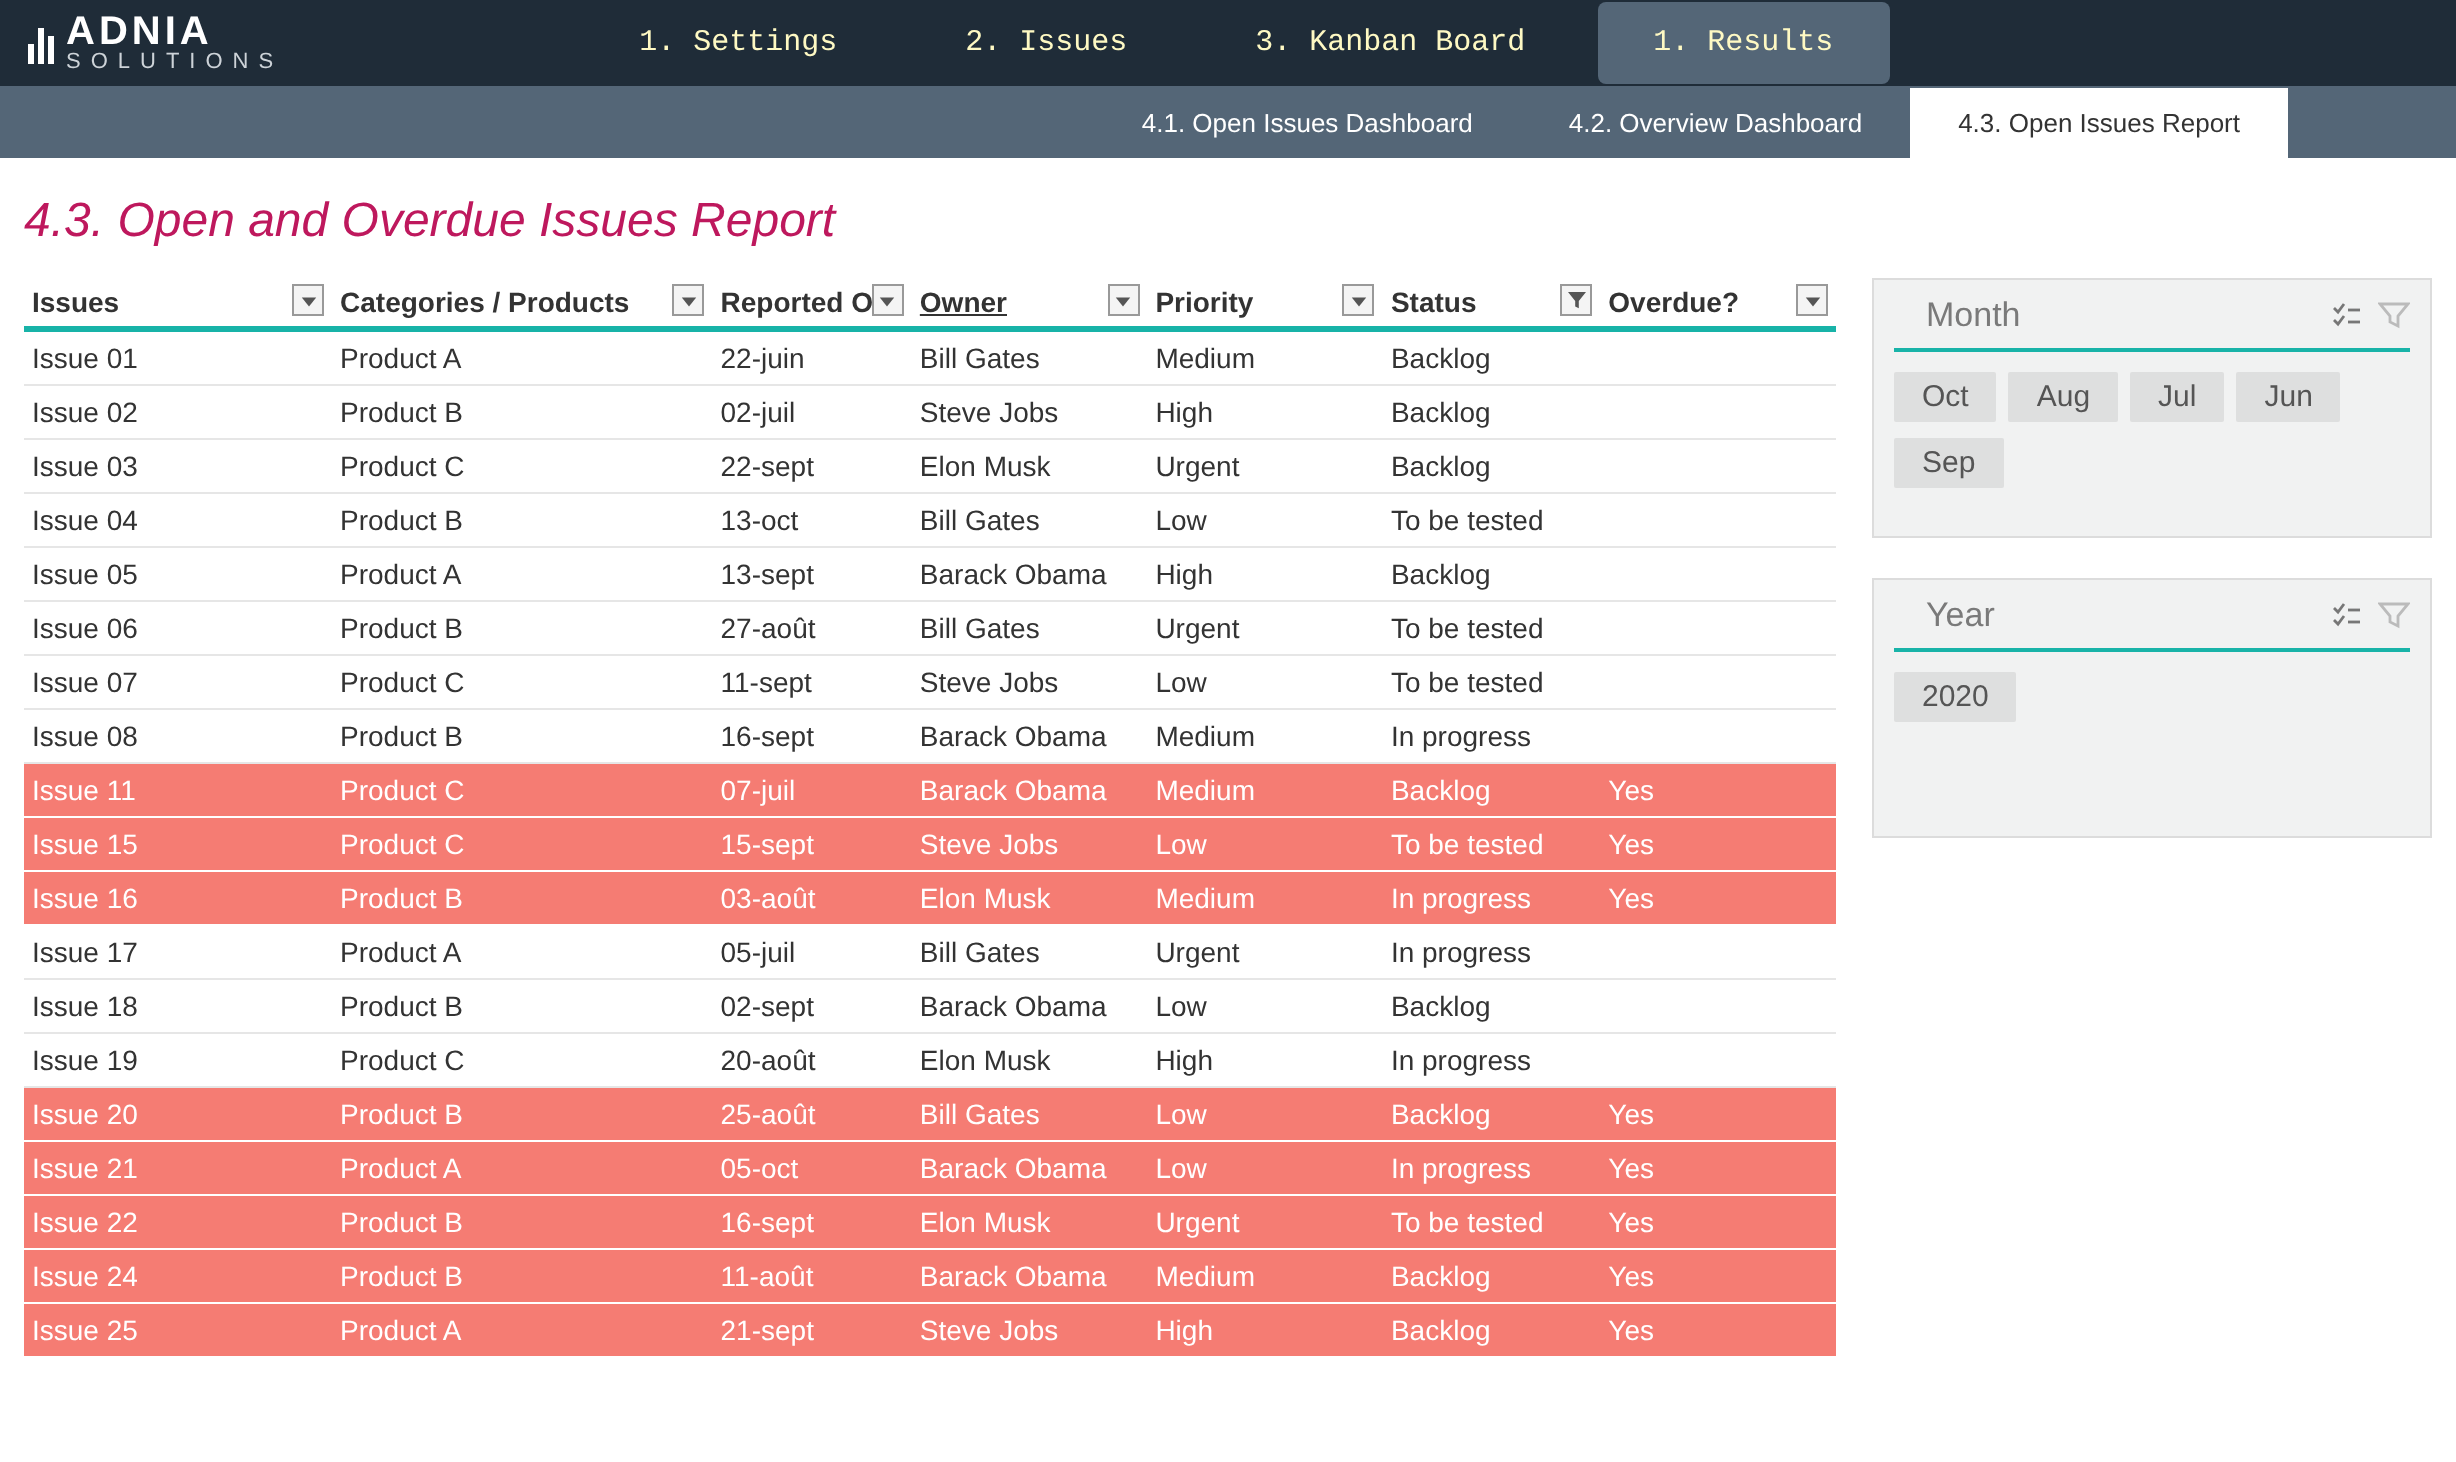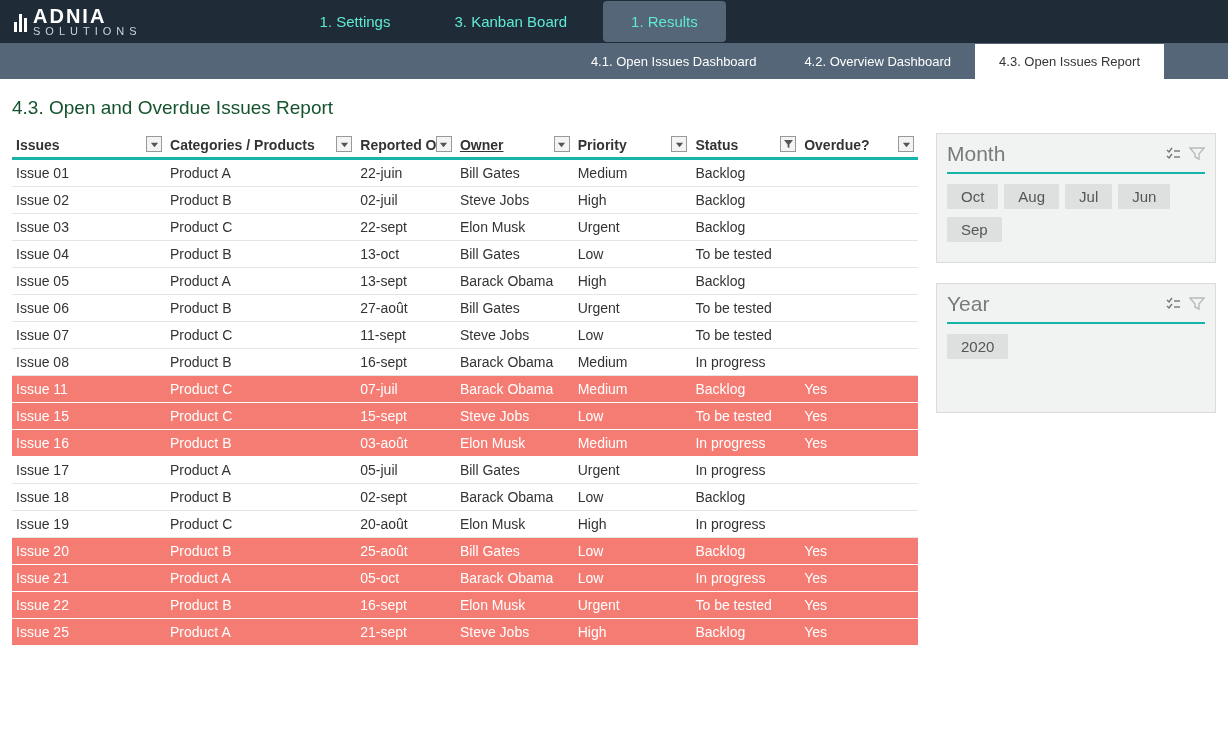--- a/index.html
+++ b/index.html
@@ -7,42 +7,42 @@
 
   .topbar { background: #1f2c38; height: 43px; display: flex; align-items: center; }
   .logo { display: flex; align-items: center; padding-left: 14px; }
   .logo-bars { display: flex; gap: 2px; align-items: flex-end; height: 20px; margin-right: 6px; }
   .logo-bars span { width: 3px; background: #fff; display: block; }
   .logo-bars span:nth-child(1){height:10px;} .logo-bars span:nth-child(2){height:18px;} .logo-bars span:nth-child(3){height:14px;}
   .logo-text { color:#fff; display:flex; flex-direction:column; line-height:1; }
   .logo-text .brand { font-weight:bold; font-size:20px; letter-spacing:2px; }
   .logo-text .sub { font-size:11px; letter-spacing:5px; color:#cdd3d8; }
   .nav { display:flex; margin-left:150px; gap:8px; }
-  .nav-item { color:#5eead4; padding:12px 28px; border-radius:4px; font-size:15px; cursor:pointer; }
+  .nav-item { color:#fef9c3; padding:12px 28px; border-radius:4px; font-size:15px; cursor:pointer;font-family:Liberation Mono, monospace; }
   .nav-item.active { background:#546677; }
 
-  .subnav { background:#546677; height:36px; display:flex; align-items:center; justify-content:flex-end; padding-right:64px; }
+  .subnav { background:#546677; height:36px; display:flex; align-items:center; justify-content:flex-end; padding-right:84px; }
   .subnav-item { color:#fff; padding:10px 24px; font-size:13px; cursor:pointer; }
   .subnav-item.active { background:#fff; color:#333; }
 
-  .page-title { font-size:19px; color:#14532d; padding:18px 12px 14px 12px; font-weight:normal; }
+  .page-title { font-size:24px; color:#be185d; padding:18px 12px 14px 12px; font-weight:normal;font-style:italic; }
 
   .content { display:flex; gap:18px; padding:0 12px; }
   .table-wrap { flex:1; }
   table { width:100%; border-collapse:collapse; }
   thead th { text-align:left; font-weight:bold; font-size:14px; border-bottom:3px solid #18b3a8; padding:4px 6px 4px 4px; position:relative; }
   thead th .filter-btn { position:absolute; right:4px; top:3px; width:16px; height:16px; border:1px solid #999; background:#f4f4f4; display:flex; align-items:center; justify-content:center; cursor:pointer; }
   thead th .filter-btn svg { width:9px; height:9px; }
   tbody td { padding:5px 4px; border-bottom:1px solid #e6e6e6; font-size:14px; }
   tbody tr.overdue td { background:#f57c73; color:#fff; border-bottom:1px solid #fff;margin-top:12px; }
 
   .slicers { width:280px; display:flex; flex-direction:column; gap:20px; }
   .slicer { background:#f1f2f2; border:1px solid #dcdcdc; padding:8px 10px 12px 10px; min-height:130px; }
   .slicer-head { display:flex; align-items:center; justify-content:space-between; border-bottom:2px solid #18b3a8; padding-bottom:6px; margin-bottom:10px; }
-  .slicer-title { color:#7a7a7a; font-size:21px; }
+  .slicer-title { color:#7a7a7a; font-size:17px;margin-left:16px; }
   .slicer-icons { display:flex; gap:8px; }
   .slicer-icons span { width:16px; height:16px; display:flex; align-items:center; justify-content:center; color:#777; cursor:pointer; }
   .slicer-items { display:flex; flex-wrap:wrap; gap:8px 6px; }
   .slicer-item { background:#dedfdf; padding:4px 14px; font-size:15px; color:#555; cursor:pointer; border-radius:1px; }
 </style>
 </head>
 <body>
 
 <div class="topbar">
   <div class="logo">
@@ -51,20 +51,21 @@
         <span></span>
         <span></span>
       </div>
     <div class="logo-text">
       <span class="brand">ADNIA</span>
       <span class="sub">SOLUTIONS</span>
     </div>
   </div>
   <div class="nav" id="nav">
       <div class="nav-item">1. Settings</div>
+      <div class="nav-item">2. Issues</div>
       <div class="nav-item">3. Kanban Board</div>
       <div class="nav-item active">1. Results</div>
     </div>
 </div>
 
 <div class="subnav" id="subnav">
     <div class="subnav-item">4.1. Open Issues Dashboard</div>
     <div class="subnav-item">4.2. Overview Dashboard</div>
     <div class="subnav-item active">4.3. Open Issues Report</div>
   </div>
@@ -258,20 +259,29 @@
             <td>In progress</td>
             <td>Yes</td>
           </tr>
           <tr class="overdue">
             <td>Issue 22</td>
             <td>Product B</td>
             <td>16-sept</td>
             <td>Elon Musk</td>
             <td>Urgent</td>
             <td>To be tested</td>
+            <td>Yes</td>
+          </tr>
+          <tr class="overdue">
+            <td>Issue 24</td>
+            <td>Product B</td>
+            <td>11-août</td>
+            <td>Barack Obama</td>
+            <td>Medium</td>
+            <td>Backlog</td>
             <td>Yes</td>
           </tr>
           <tr class="overdue">
             <td>Issue 25</td>
             <td>Product A</td>
             <td>21-sept</td>
             <td>Steve Jobs</td>
             <td>High</td>
             <td>Backlog</td>
             <td>Yes</td>

